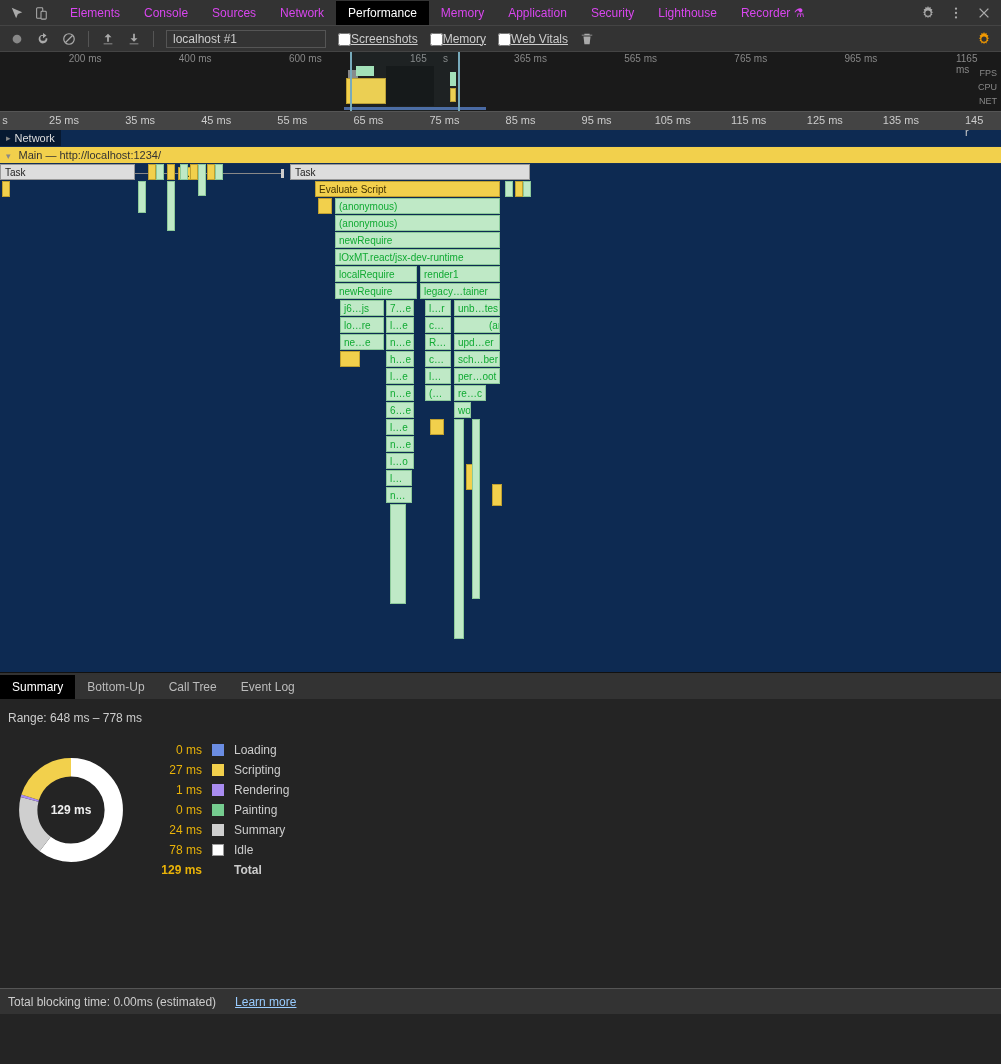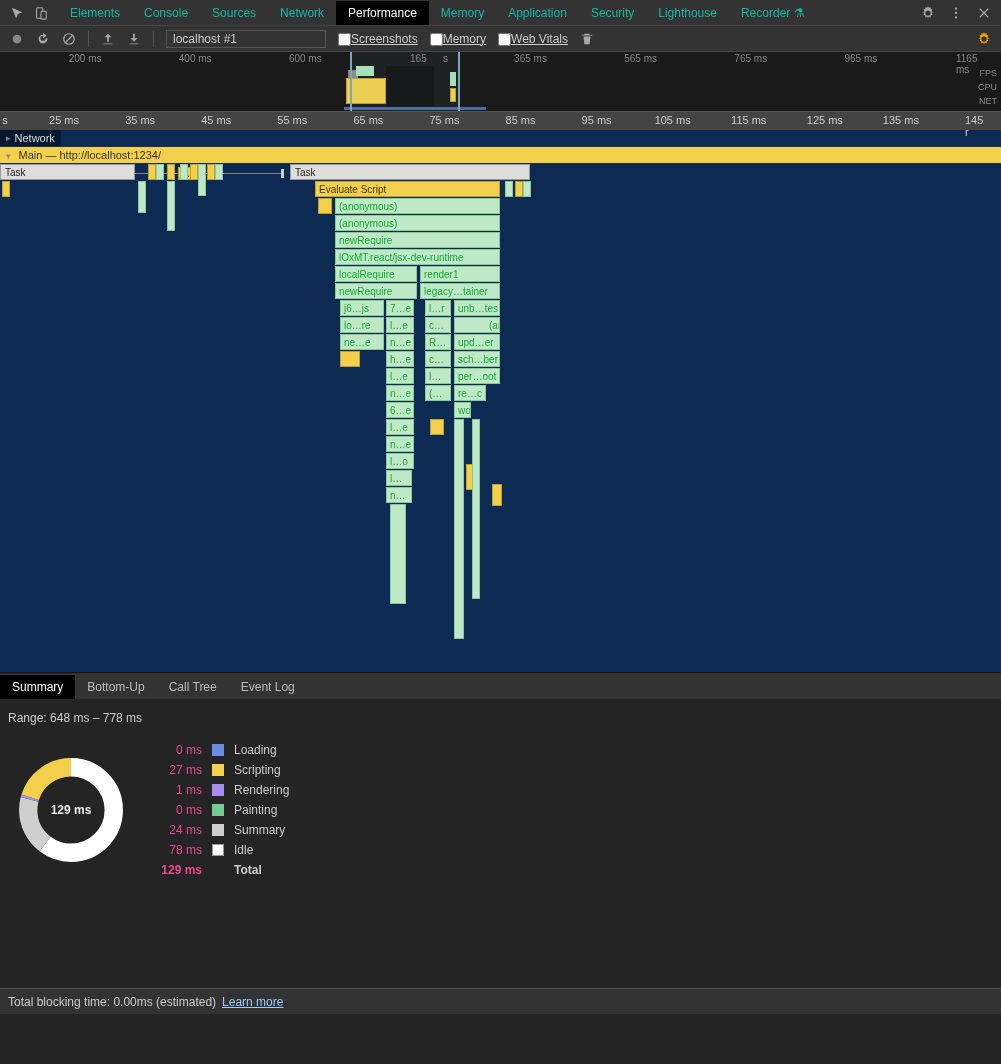--- a/index.html
+++ b/index.html
@@ -1,19 +1,19 @@
 <!DOCTYPE html>
 <html><head>
 <meta charset="utf-8">
 <style>
 * { box-sizing: border-box; margin: 0; padding: 0; font-family: -apple-system, BlinkMacSystemFont, "Segoe UI", sans-serif; }
 body { background: #242424; color: #ccc; width: 1001px; height: 1064px; overflow: hidden; font-size: 12px; }
 .top-tabs { display: flex; align-items: center; height: 26px; background: #333; border-bottom: 1px solid #444; }
 .top-tabs .icon-group-left { display: flex; gap: 10px; padding: 0 10px; }
-.top-tabs .tab { padding: 5px 12px; color: #14b8a6; cursor: pointer; white-space: nowrap; }
+.top-tabs .tab { padding: 5px 12px; color: #d946ef; cursor: pointer; white-space: nowrap; }
 .top-tabs .tab.active { background: #000; color: #fff; }
 .top-tabs .spacer { flex: 1; }
 .top-tabs .icon-group-right { display: flex; gap: 14px; padding: 0 10px; align-items: center; }
 .icon { width: 14px; height: 14px; display: inline-flex; align-items: center; justify-content: center; }
 .icon svg { width: 14px; height: 14px; fill: #aaa; }
 
 .toolbar { display: flex; align-items: center; height: 26px; background: #333; border-bottom: 1px solid #444; padding: 0 10px; gap: 12px; }
 .toolbar .sep { width: 1px; height: 16px; background: #555; }
 .toolbar select { background: #333; color: #ccc; border: 1px solid #555; padding: 1px 24px 1px 6px; font-size: 12px; -webkit-appearance:none; appearance:none; width:160px; }
 .toolbar label { display: flex; align-items: flex-end; color: #ccc; text-decoration: underline; }
@@ -49,31 +49,31 @@
 .bottom-tabs .btab{ padding:5px 12px; color:#bbb; cursor:pointer; }
 .bottom-tabs .btab.active{ background:#000; color:#fff; }
 
 .summary-panel{ background:#242424; padding:12px 8px; height:315px; position:relative;}
 .range-text{ color:#ccc; margin-bottom:18px; }
 .summary-grid{ display:flex; gap:30px; align-items:center; }
 .donut-wrap{ width:110px; height:110px; position:relative; margin-left:8px;}
 .donut-wrap svg{ width:110px; height:110px; transform:rotate(-90deg);}
 .donut-center{ position:absolute; top:0; left:0; right:0; bottom:0; display:flex; align-items:center; justify-content:center; font-weight:600; color:#eee; }
 .legend{ display:grid; grid-template-columns:auto auto auto; gap:6px 10px; align-items:center;}
-.legend .val{ text-align:right; color:#ec4899; width:46px;}
+.legend .val{ text-align:right; color:#eab308; width:46px;}
 .legend .swatch{ width:12px; height:12px; display:inline-block;}
 .legend .lbl{ color:#ccc;}
 .sw-loading{background:#6b8de3;}
 .sw-scripting{background:#f2d04c;}
 .sw-rendering{background:#a98cf0;}
 .sw-painting{background:#75cc8f;}
 .sw-system{background:#cfcfcf;}
 .sw-idle{background:#fff; border:1px solid #999;}
 
-.footer-bar{ position:absolute; bottom:0; left:0; right:0; height:26px; background:#333; border-top:1px solid #555; display:flex; align-items:center; padding:0 8px; gap:6px; color:#ccc; }
+.footer-bar{ position:absolute; bottom:0; left:0; right:0; height:26px; background:#333; border-top:1px solid #555; display:flex; align-items:center; padding:0 8px; gap:19px; color:#ccc; }
 .footer-bar a{ color:#9cf; text-decoration:underline; cursor:pointer;}
 
 .thin-v{ position:absolute; top:0; bottom:0; width:1px; background:#496; opacity:.4;}
 
 .net-handle{ position:absolute; left:64px; width:220px; top:36px; height:14px;}
 .net-handle .line{position:absolute; top:7px; left:0; right:0; height:1px; background:#888;}
 .net-handle .grab{position:absolute; top:3px; width:3px; height:9px; background:#ccc;}
 .net-handle .chip{position:absolute; left:114px; top:1px; background:#f2d04c; font-size:10px; color:#433300; padding:0 2px; border:1px solid #bfa030;}
 </style>
 </head>

